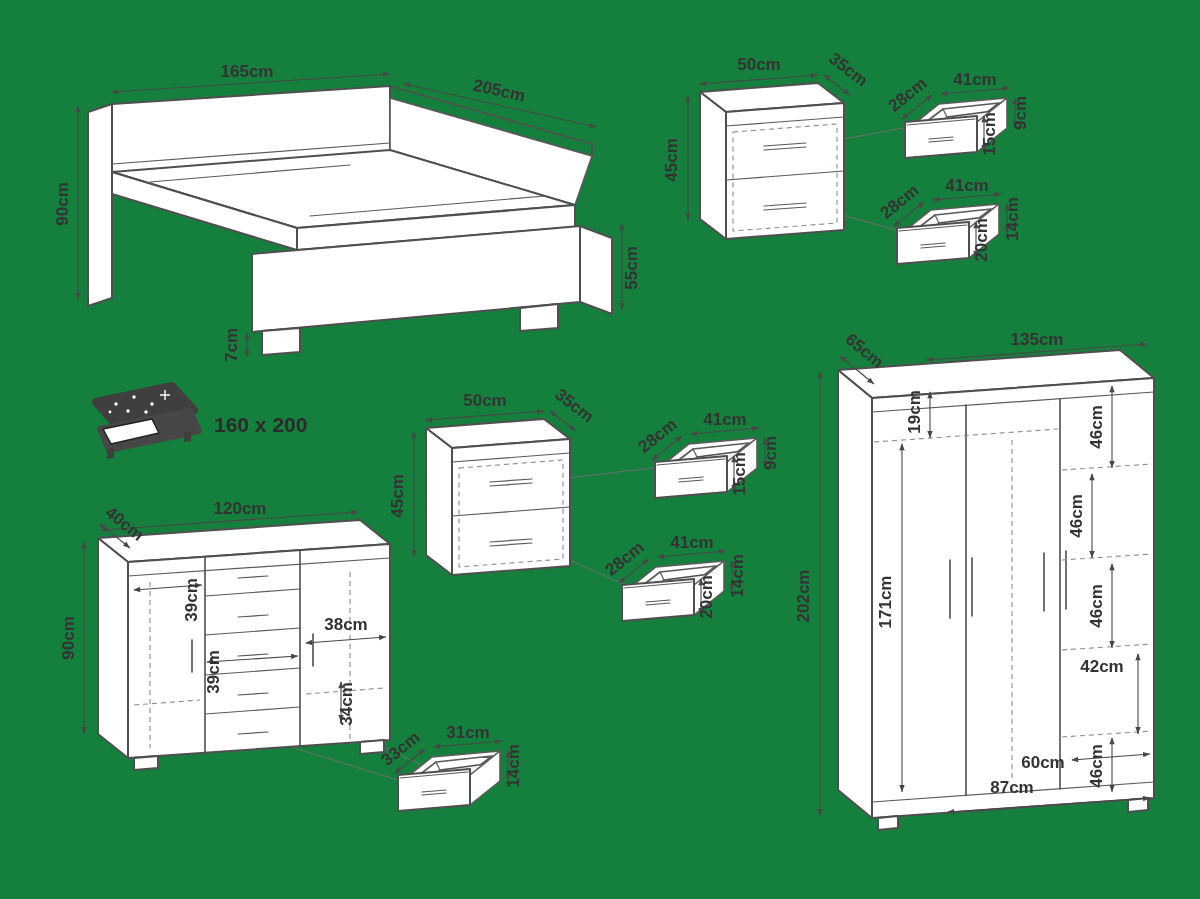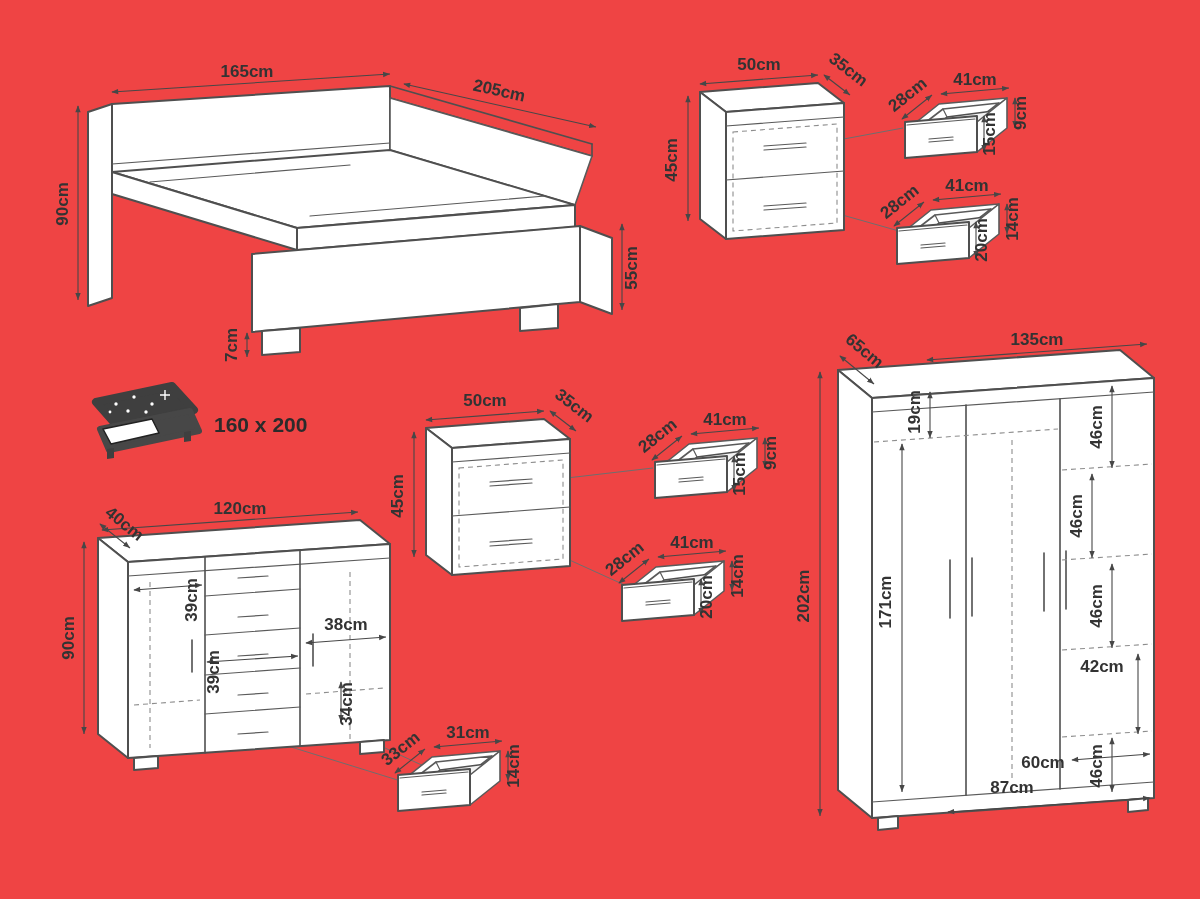--- a/index.html
+++ b/index.html
@@ -1,16 +1,16 @@
 <!DOCTYPE html>
 <html><head>
 <meta charset="utf-8">
 <style>
   html,body{margin:0;padding:0;background:#fff;}
-  #stage{width:1200px;height:899px;position:relative;background:#ef4444;overflow:hidden;}
+  #stage{width:1200px;height:899px;position:relative;background:#15803d;overflow:hidden;}
   svg{display:block;}
   .face{fill:#fff;stroke:#4f4f4f;stroke-width:2;stroke-linejoin:round;}
   .face-soft{fill:#fff;stroke:#5a5a5a;stroke-width:1.6;stroke-linejoin:round;}
   .inner-bottom{fill:#f2f2f2;stroke:#4f4f4f;stroke-width:1.4;stroke-linejoin:round;}
   .ln{stroke:#4f4f4f;stroke-width:1.6;fill:none;stroke-linecap:round;}
   .thin{stroke:#5a5a5a;stroke-width:1.2;fill:none;stroke-linecap:round;}
   .dash{stroke:#8d8d8d;stroke-width:1.1;fill:none;stroke-dasharray:5 4;}
   .dim{stroke:#474747;stroke-width:1.1;fill:none;marker-start:url(#arrS);marker-end:url(#arrE);}
   .leader{stroke:#6e6e6e;stroke-width:1;fill:none;}
   .lbl{font:bold 17px "Liberation Sans", sans-serif;fill:#333;}

